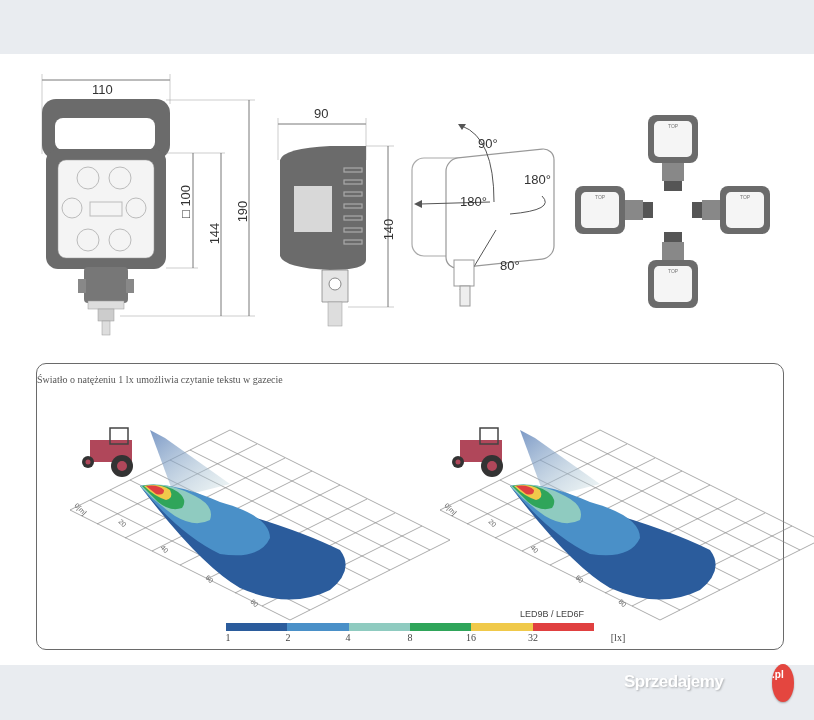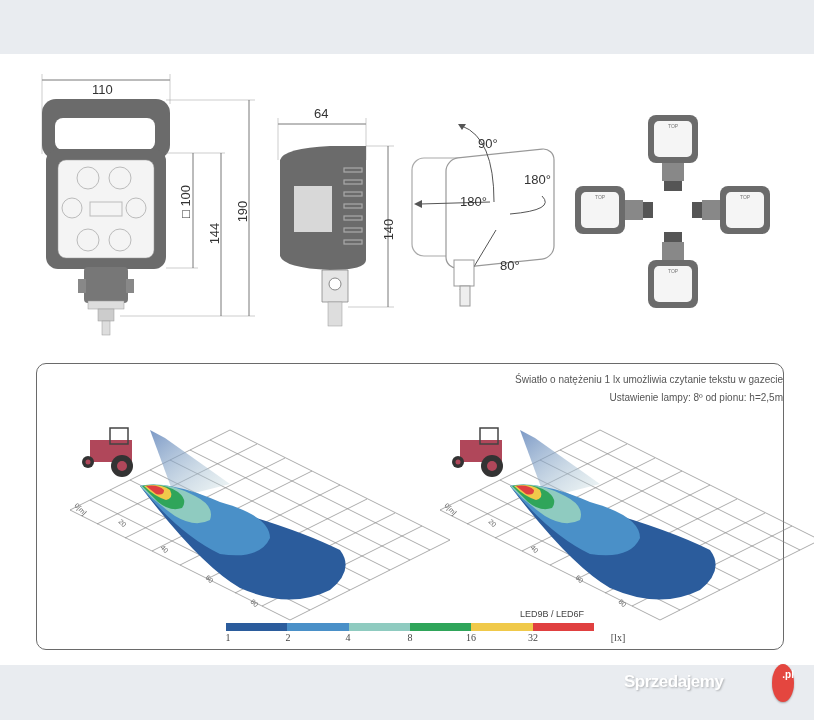--- a/index.html
+++ b/index.html
@@ -1,27 +1,27 @@
 <!DOCTYPE html>
 <html><head>
 <meta charset="utf-8">
 <style>
   html,body{margin:0;padding:0;}
   body{width:814px;height:720px;background:#e9ecf0;position:relative;overflow:hidden;font-family:"Liberation Sans",sans-serif;}
   .sheet{position:absolute;left:0;top:54px;width:814px;height:611px;background:#ffffff;}
   .dim{position:absolute;font-size:13px;color:#333;font-family:"Liberation Sans",sans-serif;}
   .vert{transform:rotate(-90deg);transform-origin:center;}
   .panel{position:absolute;left:36px;top:363px;width:748px;height:287px;border:1.5px solid #6a6a6a;border-radius:10px;background:#fff;box-sizing:border-box;}
-  .caption{position:absolute;width:100%;text-align:right;font-size:10px;color:#555;font-family:Liberation Sans, sans-serif;}
+  .caption{position:absolute;width:100%;text-align:left;font-size:10px;color:#555;font-family:Liberation Serif, serif;}
   .legend-bar{position:absolute;left:226px;top:623px;width:368px;height:8px;display:flex;}
   .legend-bar div{flex:1;height:100%;}
   .tick{position:absolute;top:632px;font-size:10px;color:#444;font-family:"Liberation Serif",serif;transform:translateX(-50%);}
   .model{position:absolute;left:520px;top:609px;font-size:9px;color:#444;}
   .logo{position:absolute;left:624px;top:672px;font-size:17px;font-weight:bold;color:#ffffff;letter-spacing:-0.5px;text-shadow:1px 1px 2px rgba(0,0,0,0.25);font-family:"Liberation Sans",sans-serif;}
-  .logo-badge{position:absolute;left:772px;top:664px;width:22px;height:38px;border-radius:50%;background:#e4463f;color:#fff;font-size:10px;font-weight:bold;text-align:right;line-height:22px;box-shadow:0 1px 2px rgba(0,0,0,0.3);}
+  .logo-badge{position:absolute;left:772px;top:664px;width:22px;height:38px;border-radius:50%;background:#e4463f;color:#fff;font-size:10px;font-weight:bold;text-align:left;line-height:22px;box-shadow:0 1px 2px rgba(0,0,0,0.3);}
 </style>
 </head>
 <body>
 
 <div class="sheet"></div>
 
 <div style="position:absolute;left:0;top:54px;width:270px;height:300px;">
   <svg width="270" height="300">
 
     <line x1="42" y1="26" x2="170" y2="26" stroke="#555" stroke-width="0.8"></line>
@@ -80,21 +80,21 @@
         <rect x="74" y="128" width="18" height="4"></rect>
       <rect x="74" y="140" width="18" height="4"></rect>
     </g>
     <path d="M52 170 L78 170 L78 202 L52 202 Z" fill="#e5e5e5" stroke="#888" stroke-width="0.8"></path>
     <circle cx="65" cy="184" r="6" fill="#fff" stroke="#888"></circle>
     <rect x="58" y="202" width="14" height="24" fill="#ddd" stroke="#999" stroke-width="0.5"></rect>
     <line x1="96" y1="46" x2="124" y2="46" stroke="#999" stroke-width="0.5"></line>
     <line x1="78" y1="207" x2="124" y2="207" stroke="#999" stroke-width="0.5"></line>
     <line x1="118" y1="46" x2="118" y2="207" stroke="#555" stroke-width="0.8"></line>
   </svg>
-  <span class="dim" style="left:44px;top:6px;">64</span>
+  <span class="dim" style="left:44px;top:6px;">90</span>
   <span class="dim vert" style="left:98px;top:122px;width:40px;text-align:center;">140</span>
 </div>
 
 <div style="position:absolute;left:400px;top:110px;width:170px;height:220px;">
   <svg width="170" height="220">
     <rect x="12" y="48" width="104" height="98" rx="12" fill="#fff" stroke="#aaa" stroke-width="1.2"></rect>
     <rect x="46" y="40" width="108" height="110" rx="12" fill="#fff" stroke="#999" stroke-width="1.2" transform="skewY(-6) translate(0,14)"></rect>
     <path d="M62 16 Q94 28 94 92" fill="none" stroke="#555" stroke-width="1"></path>
     <polygon points="58,14 66,14 62,20" fill="#555"></polygon>
     <path d="M142 86 Q156 100 110 104" fill="none" stroke="#555" stroke-width="1"></path>
@@ -138,21 +138,20 @@
       <text x="98" y="18">TOP</text>
         <text x="25" y="89">TOP</text>
       <text x="170" y="89">TOP</text>
         <text x="98" y="163">TOP</text>
     </g>
   </svg>
 </div>
 
 <div class="panel">
   <div class="caption" style="top:10px;">Światło o natężeniu 1 lx umożliwia czytanie tekstu w gazecie</div>
-  <div class="caption" style="top:28px;">Ustawienie lampy: 8º od pionu: h=2,5m</div>
 </div>
 
 <svg style="position:absolute;left:0;top:0;" width="814" height="720">
   <defs>
     <linearGradient id="cone" x1="0" y1="0" x2="1" y2="1">
       <stop offset="0" stop-color="#5a7fb8" stop-opacity="0.8"></stop>
       <stop offset="1" stop-color="#cfe2e0" stop-opacity="0.3"></stop>
     </linearGradient>
     <g id="beam">
 

